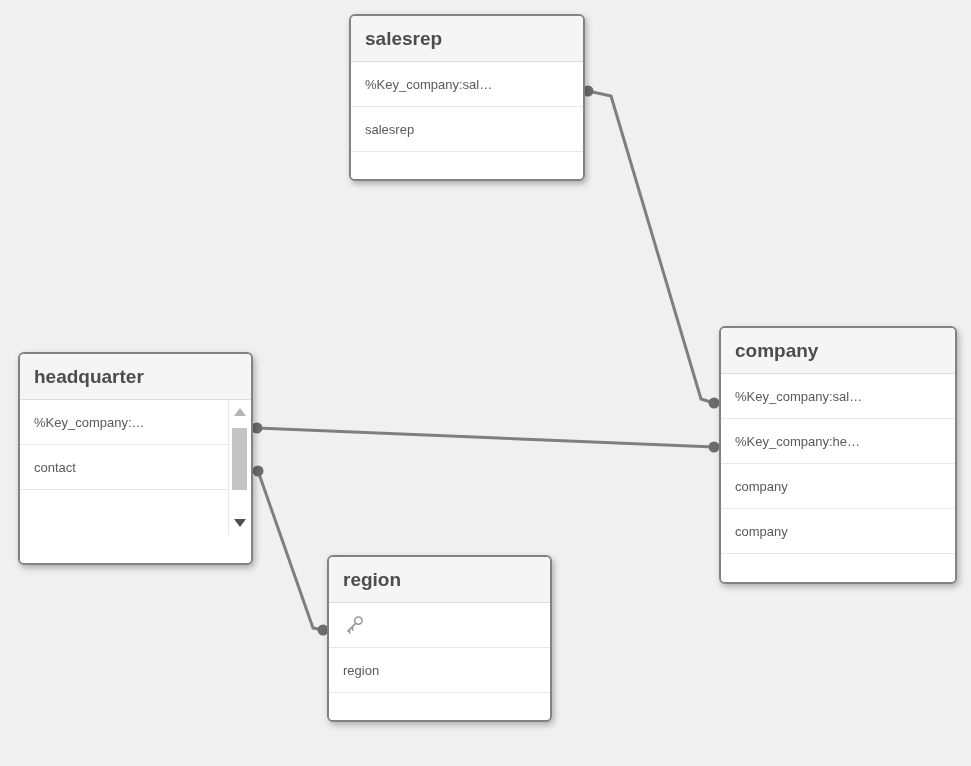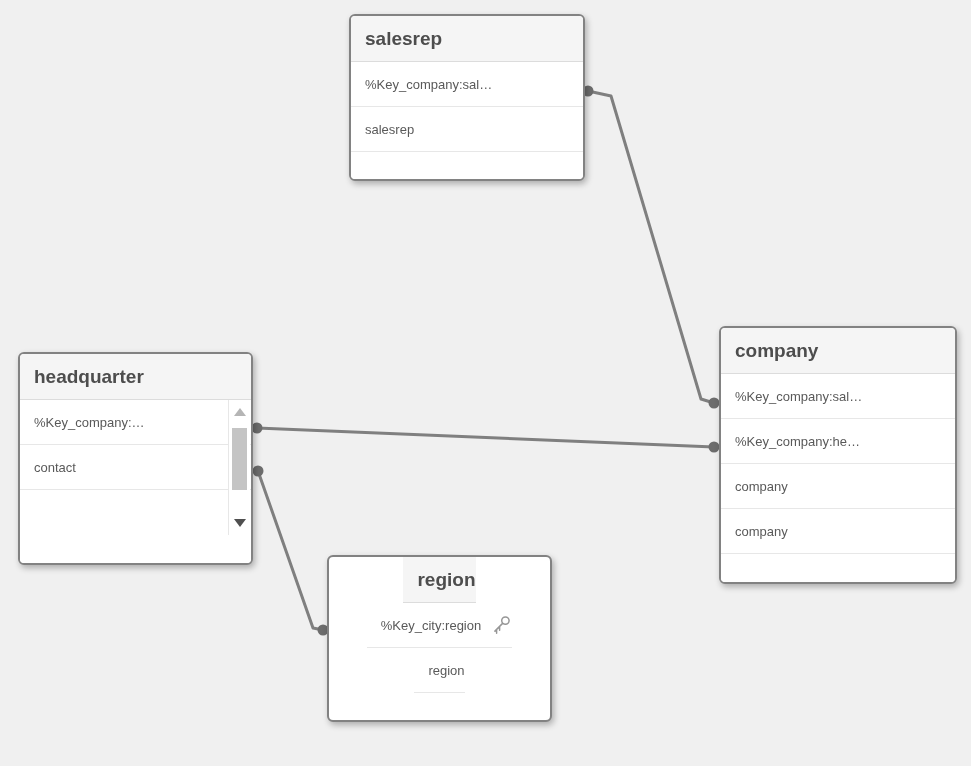--- a/index.html
+++ b/index.html
@@ -57,21 +57,21 @@
   .sb-btn{position:absolute;left:0;width:22px;height:24px;display:flex;align-items:center;justify-content:center;cursor:pointer;}
   .sb-up{top:0;}
   .sb-down{bottom:0;}
   .tri-up{width:0;height:0;border-left:6px solid transparent;border-right:6px solid transparent;border-bottom:8px solid #b5b5b5;}
   .tri-down{width:0;height:0;border-left:6px solid transparent;border-right:6px solid transparent;border-top:8px solid #4f4f4f;}
   .sb-thumb{position:absolute;left:3px;top:28px;width:15px;height:62px;background:var(--thumb);cursor:grab;}
   
   #tbl-salesrep{left:349px;top:14px;width:236px;height:167px;}
   #tbl-company{left:719px;top:326px;width:238px;height:258px;}
   #tbl-headquarter{left:18px;top:352px;width:235px;height:213px;}
-  #tbl-region{left:327px;top:555px;width:225px;height:167px;align-items:center;}
+  #tbl-region{left:327px;top:555px;width:225px;height:167px;}
 </style>
 </head>
 <body>
 
 <div class="canvas">
 
   <svg class="links">
     <polyline points="588,91 611,96 701,399 714,403"></polyline>
     <polyline points="257,428 714,447"></polyline>
     <polyline points="258,471 313,628 323,630"></polyline>
@@ -135,21 +135,20 @@
         <span class="tri-down"></span>
       </div>
     </div>
   </div>
 
   <div class="table-card" id="tbl-region">
     <div class="table-header">
       <span>region</span>
     </div>
     <div class="field-row">
-      <span>%Key_city:region</span>
       <span class="key-icon">
         <svg width="22" height="22" viewBox="0 0 22 22">
           <circle cx="15.4" cy="6.6" r="3.7" fill="none" stroke="#979797" stroke-width="1.5"></circle>
           <path d="M12.6,9.4 L4.9,17.1 M6.6,15.4 L6.6,19.2 M9.6,12.4 L9.6,16.2" fill="none" stroke="#979797" stroke-width="1.5" stroke-linecap="round"></path>
         </svg>
       </span>
     </div>
     <div class="field-row">
       <span>region</span>
     </div>

